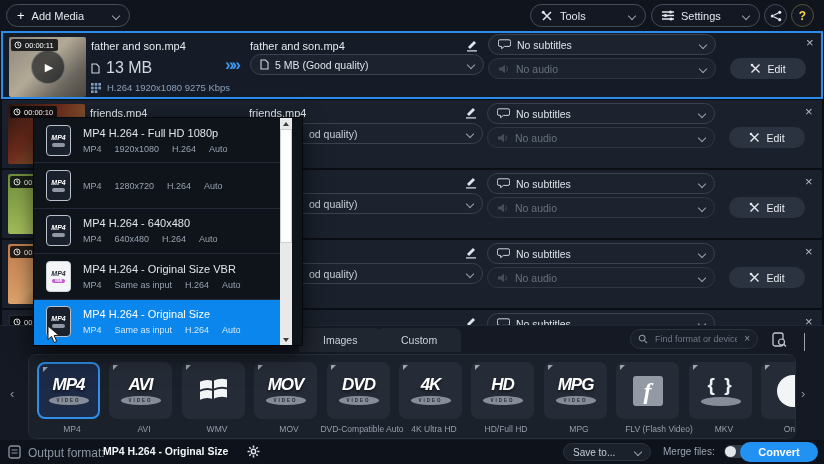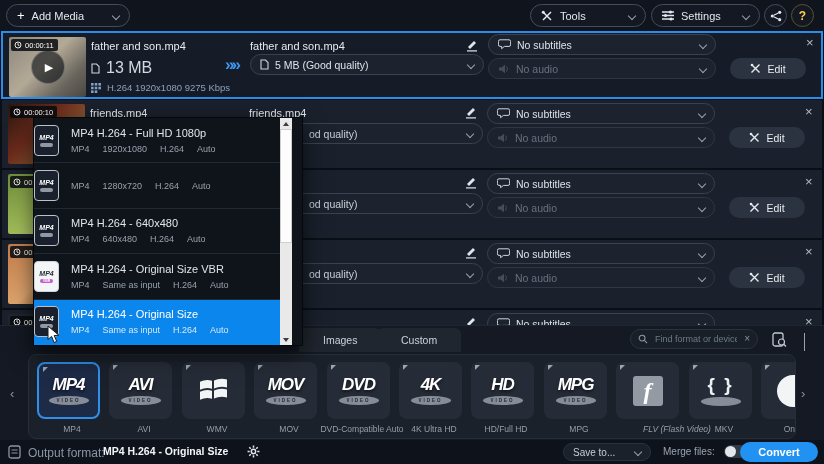--- a/index.html
+++ b/index.html
@@ -38,21 +38,21 @@
   .editbtn{position:absolute;width:76px;height:21px;border-radius:11px;background:#2b3340;display:flex;
         align-items:center;justify-content:center;gap:6px;font-size:10.5px;color:#e8ecf1;}
   .xbtn{position:absolute;font-size:13px;color:#b5bdc7;line-height:11px;cursor:default;}
   .pencil{position:absolute;width:20px;height:16px;display:flex;align-items:center;justify-content:center;}
 
   
   .menu{position:absolute;left:33px;top:117px;width:270px;height:229px;z-index:55;display:flex;
         background:#0f141b;border:1px solid #05080c;box-shadow:0 8px 22px rgba(0,0,0,.65);box-sizing:border-box;}
   .menu-items{width:246px;display:flex;flex-direction:column;}
   .mi{position:relative;height:45.4px;border-bottom:1px solid #222936;display:flex;align-items:center;
-      gap:12px;box-sizing:border-box;}
+      gap:12px;padding-left:12px;box-sizing:border-box;}
   .mi.sel{background:#0a86ec;border-bottom-color:transparent;}
   .mi-title{font-size:11px;color:#dfe5ec;margin-bottom:5px;white-space:nowrap;}
   .mi.sel .mi-title{color:#fff;}
   .mi-meta{font-size:9px;color:#97a1ae;white-space:nowrap;}
   .mi-meta span{margin-right:13px;}
   .mi.sel .mi-meta{color:#d6e8fa;}
   .ficon{width:25px;height:31px;flex:none;border:1.5px solid #b9c1cc;border-radius:4px;background:#1a212c;
          display:flex;flex-direction:column;align-items:center;justify-content:center;gap:2px;box-sizing:border-box;}
   .ficon .ft{font-style:italic;font-weight:bold;font-size:7px;color:#fff;line-height:1;}
   .ficon .fb{width:13px;height:4px;border-radius:2px;background:#8f98a4;font-size:3.5px;line-height:4px;
@@ -564,21 +564,21 @@
         <span class="fold"></span>
         <span class="logo-text">MPG</span>
         <span class="logo-oval">VIDEO</span>
       </div>
       <div class="tlabel" style="left:507px;">MPG</div>
 
       <div class="tile" style="left:587px;">
         <span class="fold"></span>
         <span class="flashsq">f</span>
       </div>
-      <div class="tlabel" style="left:605px;font-style:italic;">FLV (Flash Video)</div>
+      <div class="tlabel" style="left:587px;">FLV (Flash Video)</div>
 
       <div class="tile" style="left:660px;">
         <span class="fold"></span>
         <span class="braces">{ }</span>
         <span class="logo-oval"></span>
       </div>
       <div class="tlabel" style="left:652px;">MKV</div>
 
       <div class="tile" style="left:732px;">
         <span class="fold"></span>

